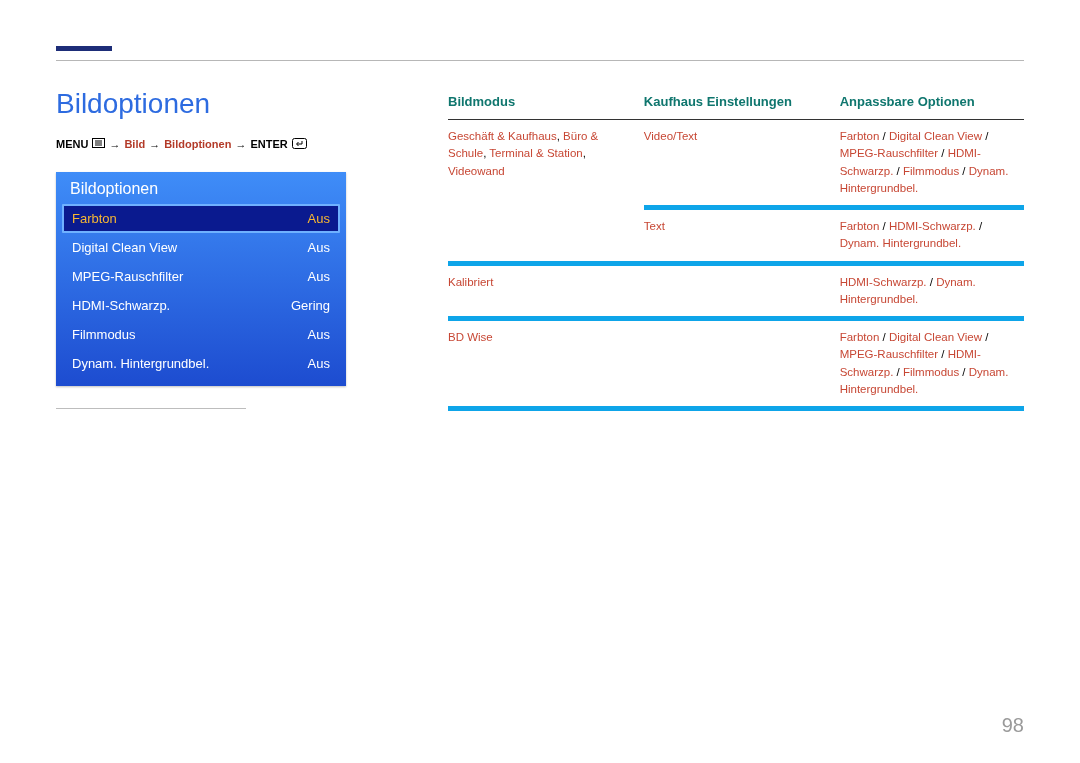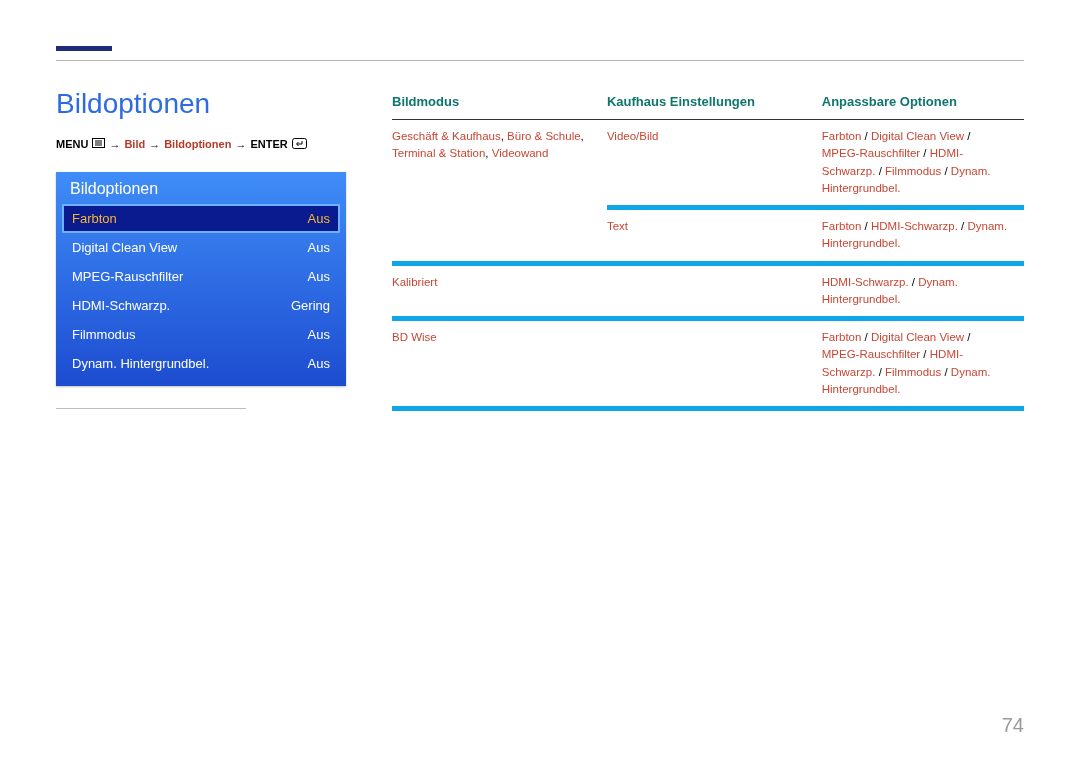--- a/index.html
+++ b/index.html
@@ -1,20 +1,20 @@
 <!DOCTYPE html>
 <html><head>
 <meta charset="utf-8">
 <style>
   * { box-sizing: border-box; margin: 0; padding: 0; }
   html, body { width: 1080px; height: 763px; background: #fff; font-family: Arial, Helvetica, sans-serif; color: #000; }
   .page { position: relative; width: 1080px; height: 763px; padding: 50px 56px 0 56px; }
   .top-rule { position: absolute; left: 56px; right: 56px; top: 60px; border-top: 1px solid #b7b7b7; }
   .tab-bar { position: absolute; left: 56px; top: 46px; width: 56px; height: 5px; background: #1d2d78; }
-  .content { display: flex; margin-top: 38px; }
+  .content { display: flex; gap: 56px; margin-top: 38px; }
   .left-col { width: 336px; flex: 0 0 336px; }
   .right-col { flex: 1 1 auto; padding-top: 6px; }
   h1.title { font-size: 28px; font-weight: 400; color: #2d6be0; margin-bottom: 18px; }
   .breadcrumb { font-size: 11px; font-weight: 700; display: flex; align-items: flex-start; gap: 4px; flex-wrap: wrap; }
   .breadcrumb .hl { color: #b33a28; }
   .breadcrumb .glyph { display: inline-flex; align-items: center; }
   .arrow { font-weight: 700; }
   .osd { margin-top: 22px; width: 290px; border-radius: 0; background: linear-gradient(#3f8df8, #1d4cd0); color: #fff; box-shadow: 0 1px 2px rgba(0,0,0,.25); }
   .osd-title { font-size: 16px; padding: 8px 14px 6px 14px; }
   .osd ul { list-style: none; padding: 0 6px 8px 6px; }
@@ -107,21 +107,21 @@
         <thead>
           <tr>
             <th>Bildmodus</th>
             <th>Kaufhaus Einstellungen</th>
             <th>Anpassbare Optionen</th>
           </tr>
         </thead>
         <tbody>
             <tr>
               <td rowspan="2"><span class="red">Geschäft &amp; Kaufhaus</span><span>, </span><span class="red">Büro &amp; Schule</span><span>, </span><span class="red">Terminal &amp; Station</span><span>, </span><span class="red">Videowand</span></td>
-              <td><span class="red">Video/Bild</span></td>
+              <td><span class="red">Video/Text</span></td>
               <td><span class="red">Farbton</span><span> / </span><span class="red">Digital Clean View</span><span> / </span><span class="red">MPEG-Rauschfilter</span><span> / </span><span class="red">HDMI-Schwarzp.</span><span> / </span><span class="red">Filmmodus</span><span> / </span><span class="red">Dynam. Hintergrundbel.</span></td>
             </tr>
             <tr>
               <td><span class="red">Text</span></td>
               <td><span class="red">Farbton</span><span> / </span><span class="red">HDMI-Schwarzp.</span><span> / </span><span class="red">Dynam. Hintergrundbel.</span></td>
             </tr>
             <tr>
               <td><span class="red">Kalibriert</span></td>
               <td></td>
               <td><span class="red">HDMI-Schwarzp.</span><span> / </span><span class="red">Dynam. Hintergrundbel.</span></td>
@@ -130,14 +130,14 @@
               <td><span class="red">BD Wise</span></td>
               <td></td>
               <td><span class="red">Farbton</span><span> / </span><span class="red">Digital Clean View</span><span> / </span><span class="red">MPEG-Rauschfilter</span><span> / </span><span class="red">HDMI-Schwarzp.</span><span> / </span><span class="red">Filmmodus</span><span> / </span><span class="red">Dynam. Hintergrundbel.</span></td>
             </tr>
           </tbody>
       </table>
     </div>
 
   </div>
 
-  <div class="pagenum">74</div>
+  <div class="pagenum">98</div>
 </div>
 
 </body></html>

